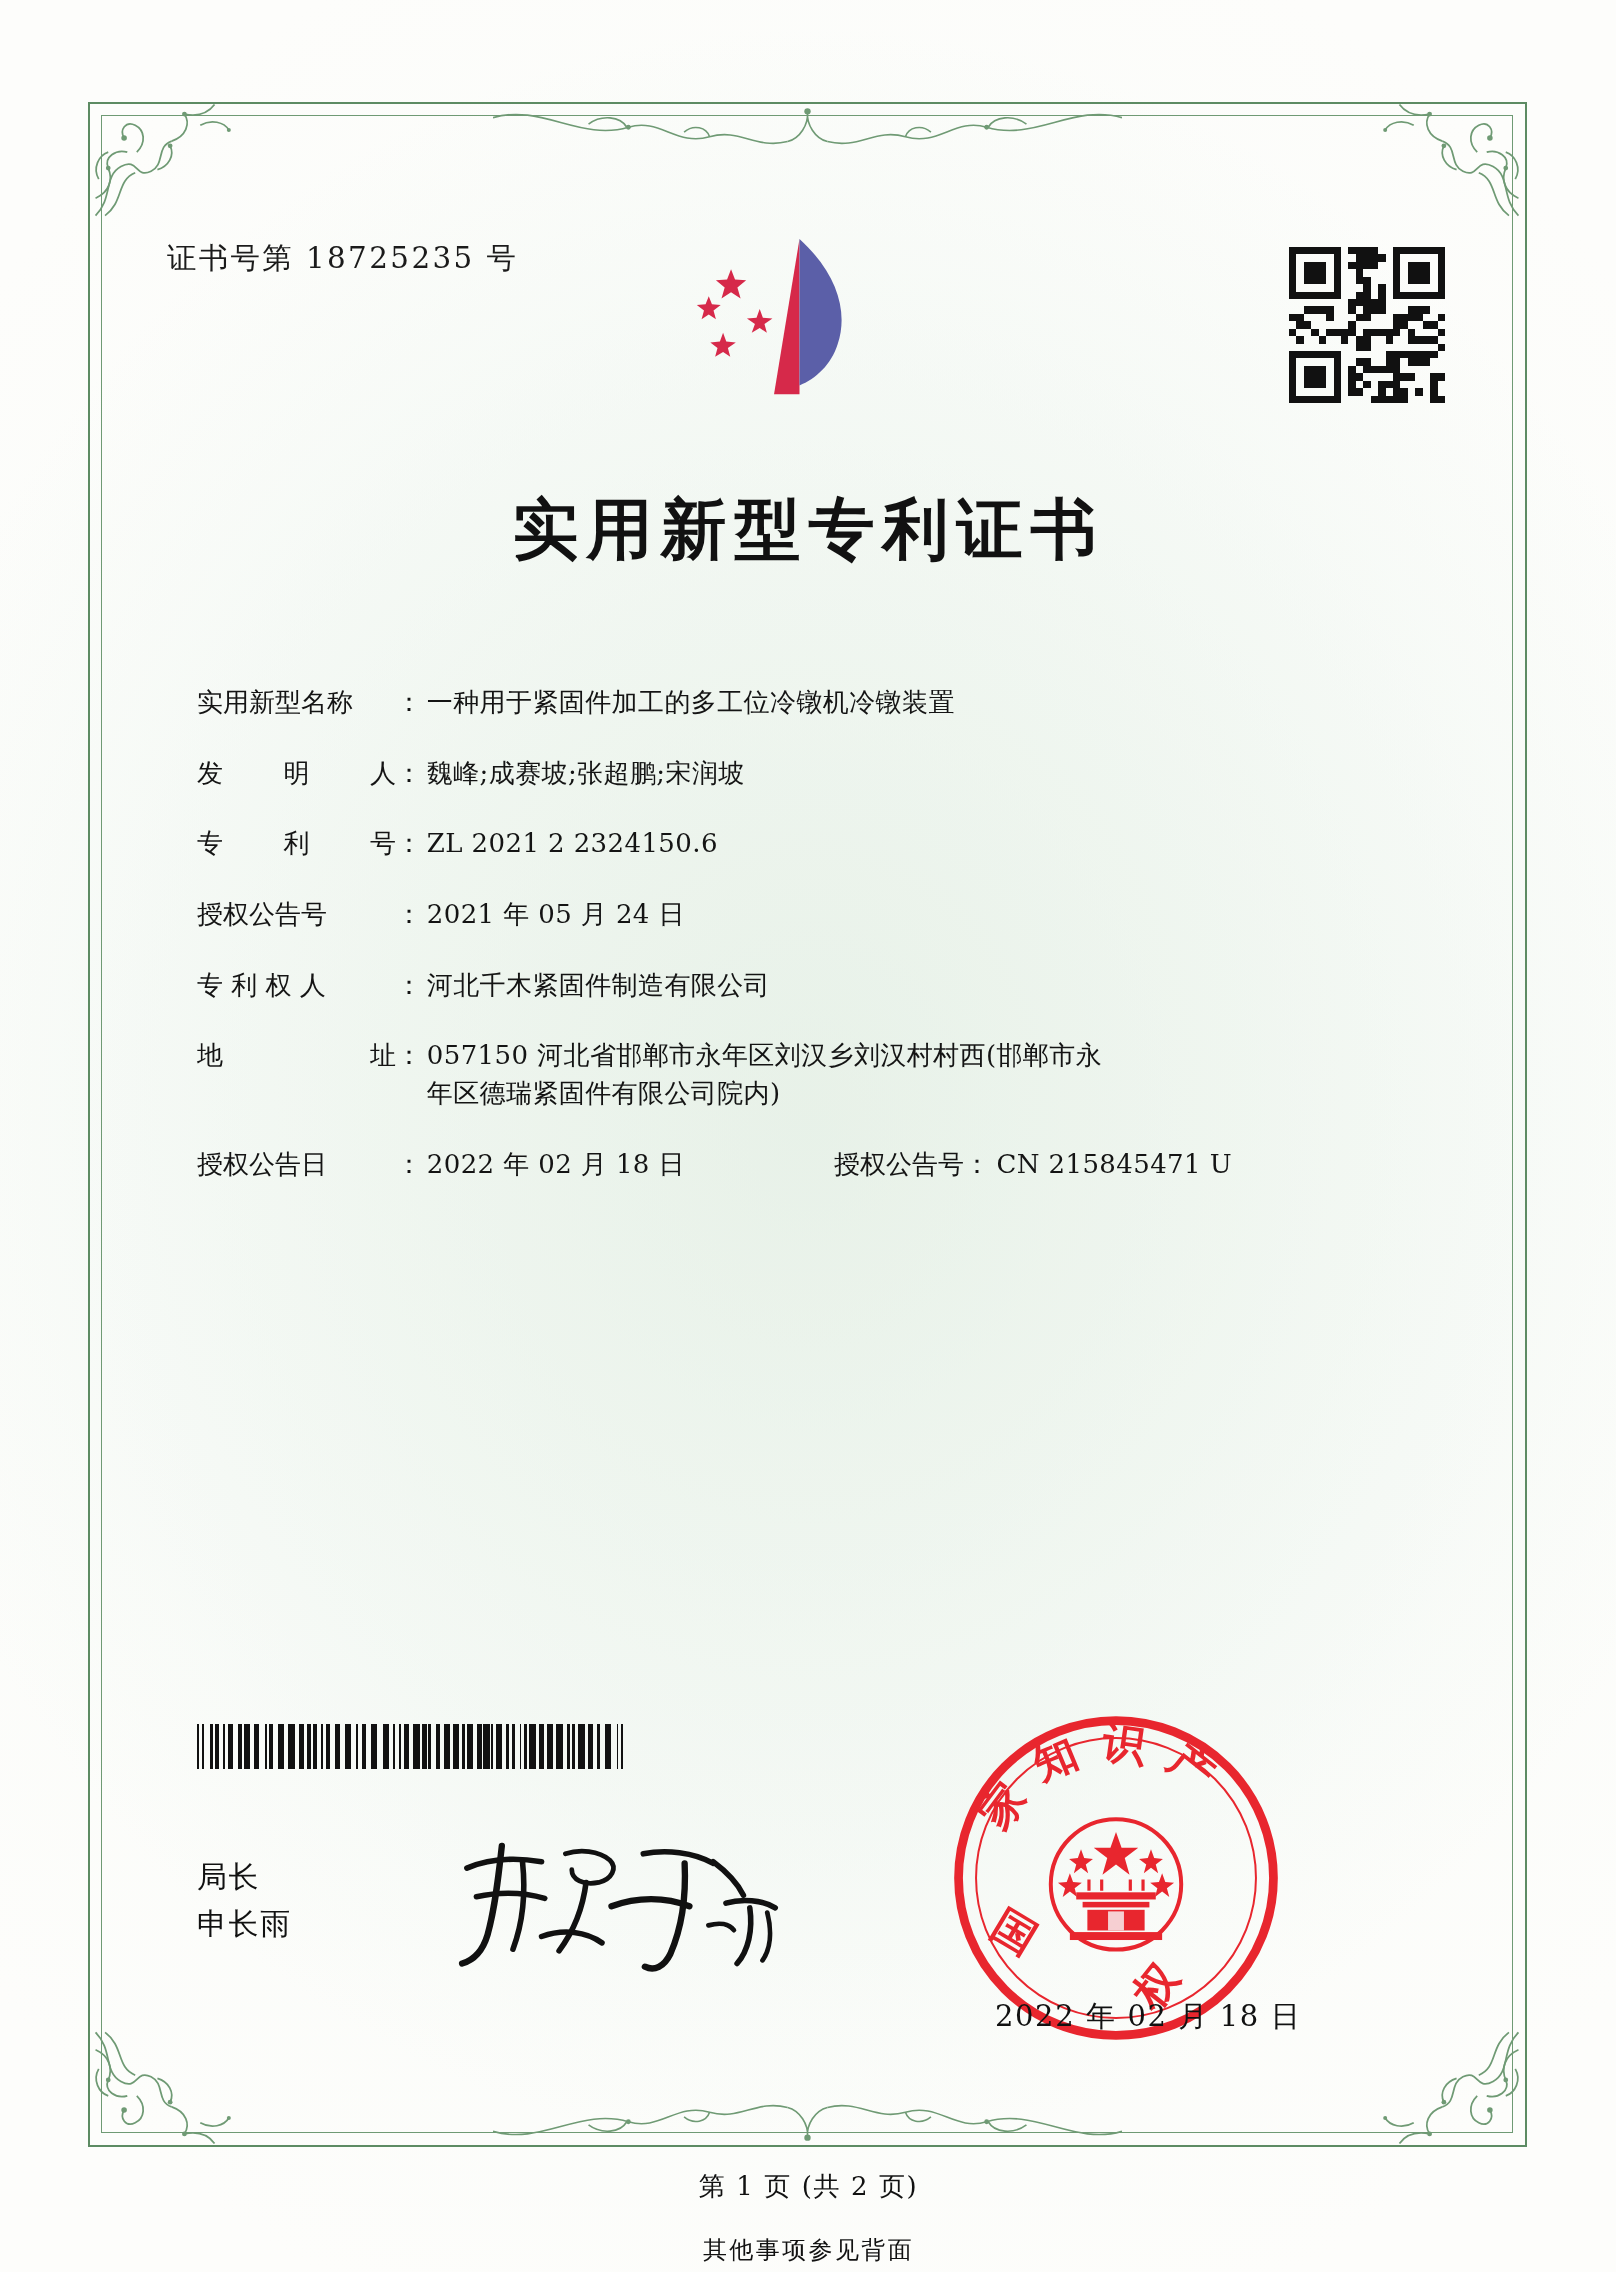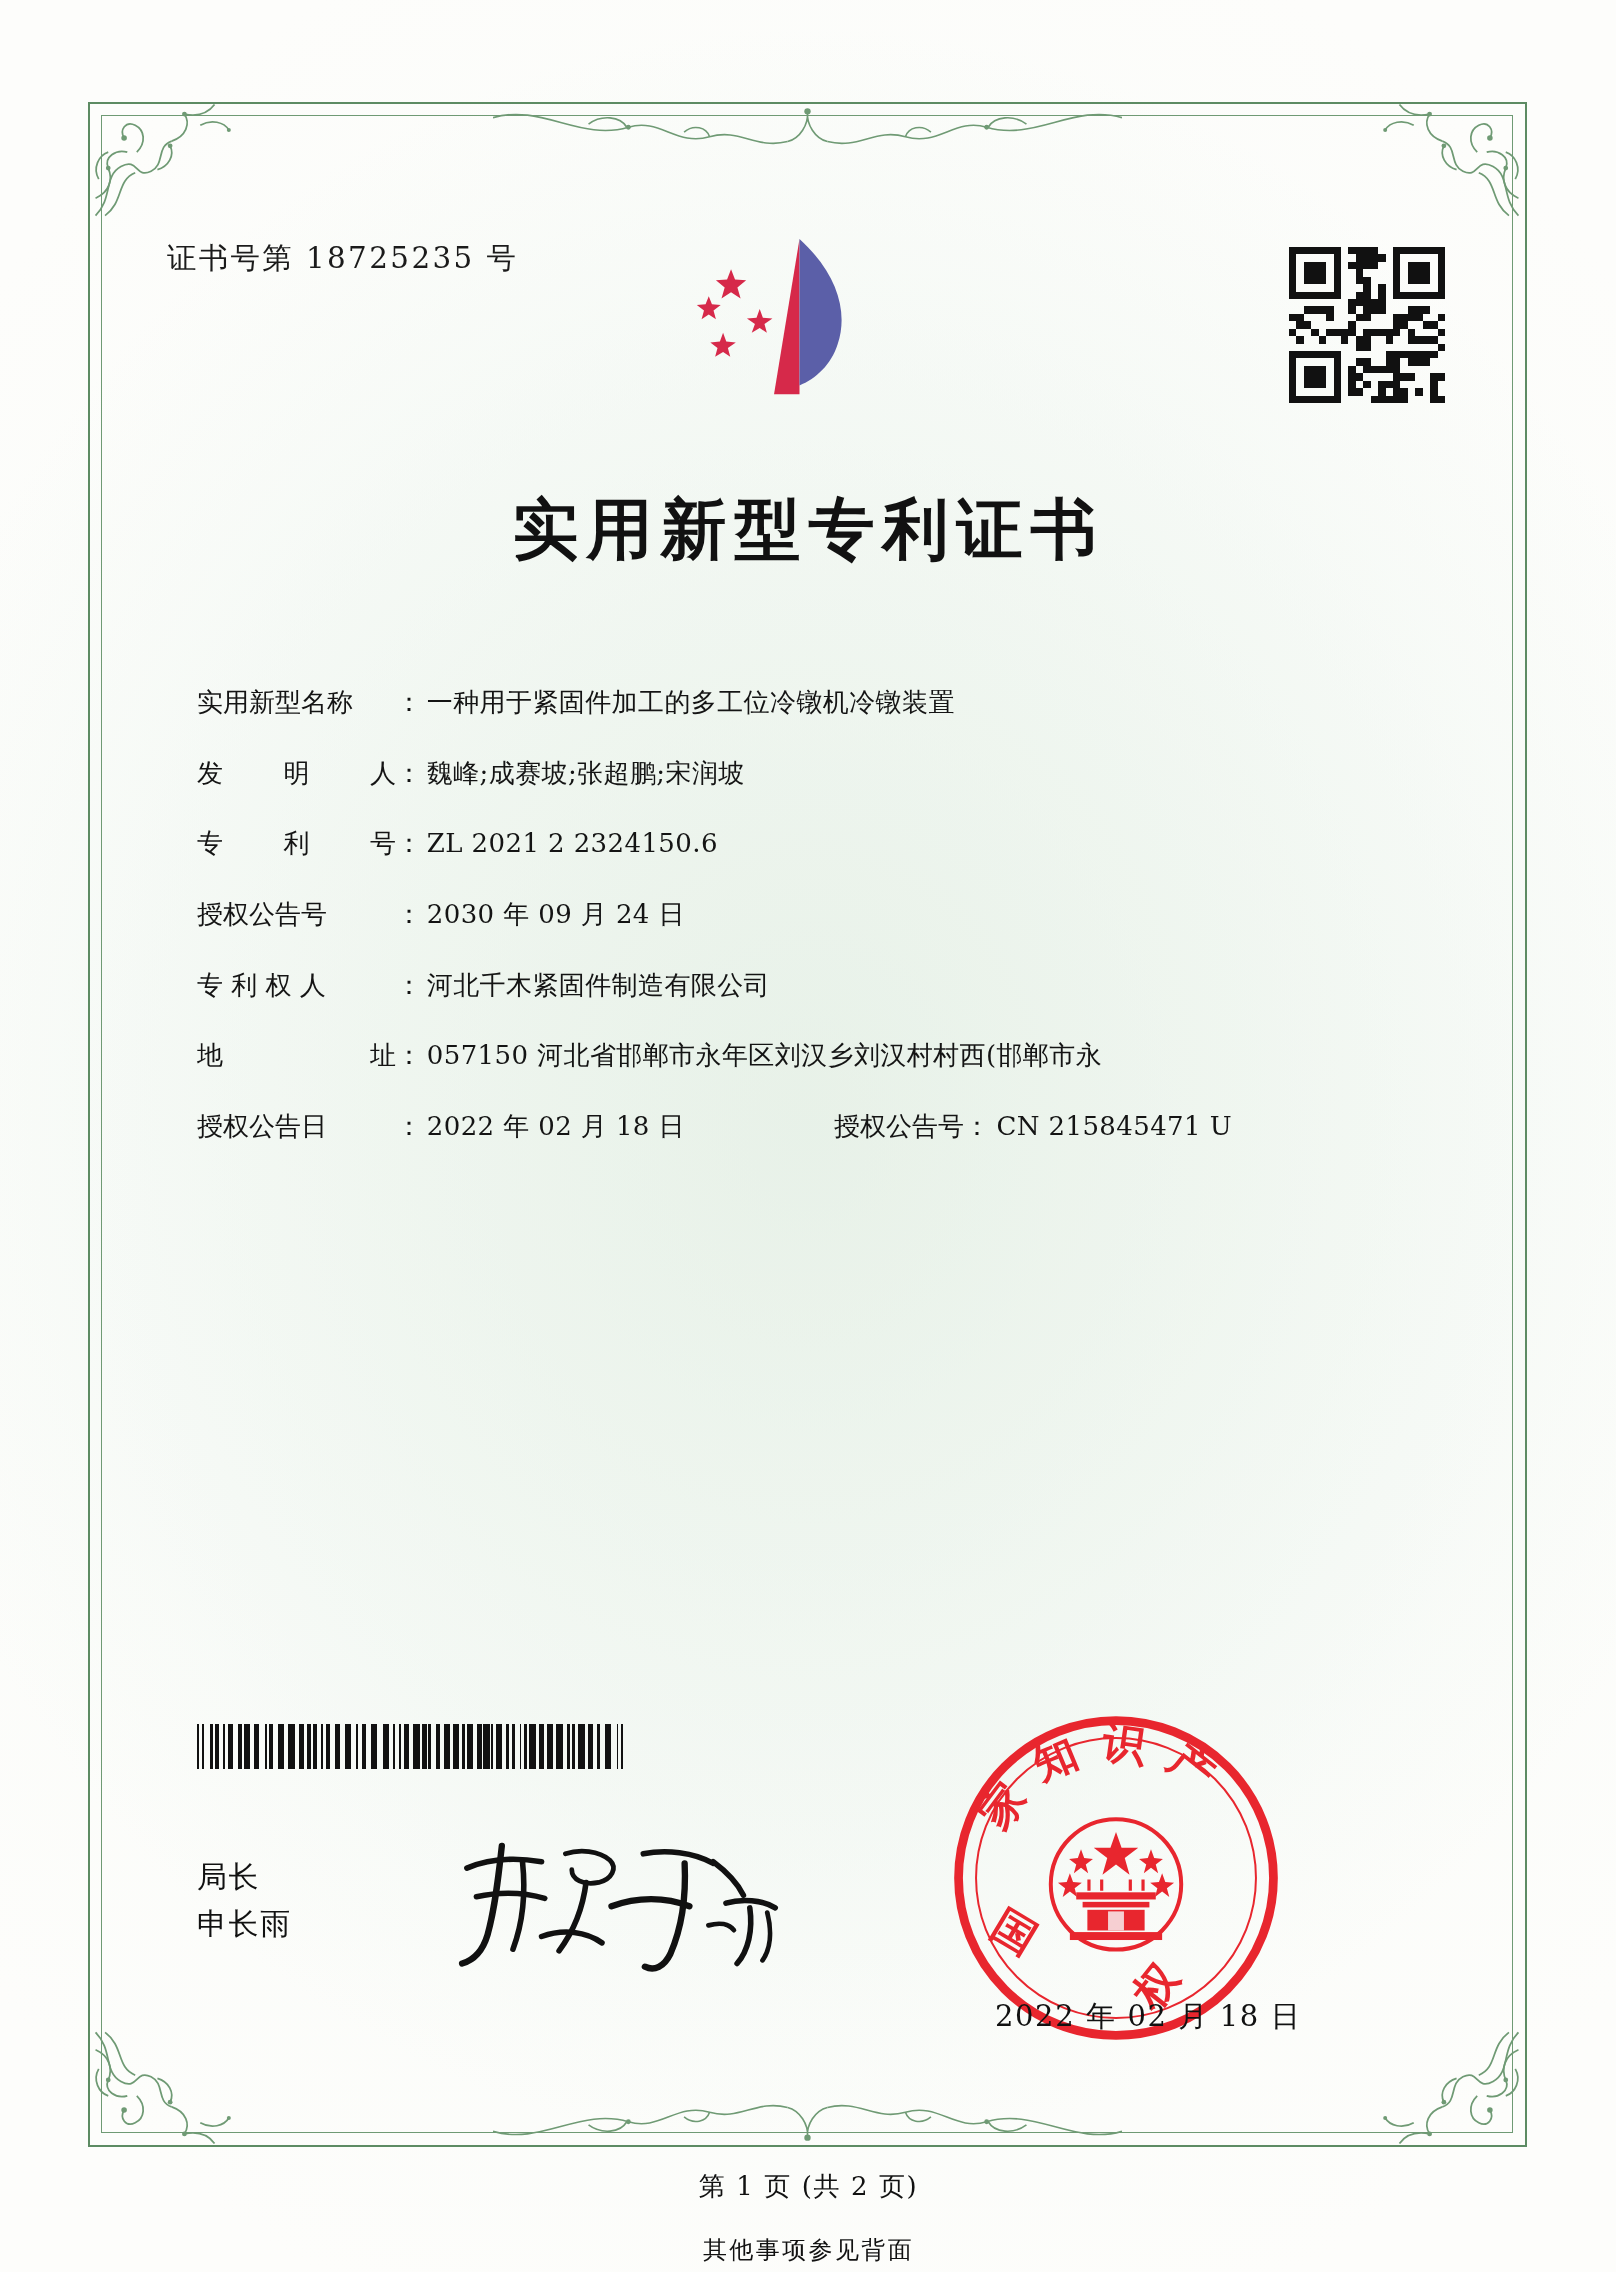--- a/index.html
+++ b/index.html
@@ -893,37 +893,38 @@
         <span>利</span>
         <span>号</span>
       </div>
       <div class="field-colon">：</div>
       <div class="field-value">ZL 2021 2 2324150.6</div>
     </div>
 
     <div class="field-row">
       <div class="field-label">授权公告号</div>
       <div class="field-colon">：</div>
-      <div class="field-value">2030 年 09 月 24 日</div>
+      <div class="field-value">2021 年 05 月 24 日</div>
     </div>
 
     <div class="field-row">
       <div class="field-label">专 利 权 人</div>
       <div class="field-colon">：</div>
       <div class="field-value">河北千木紧固件制造有限公司</div>
     </div>
 
     <div class="field-row">
       <div class="field-label spread">
         <span>地</span>
         <span>址</span>
       </div>
       <div class="field-colon">：</div>
       <div class="field-value">
         <span>057150 河北省邯郸市永年区刘汉乡刘汉村村西(邯郸市永</span>
+        <span class="line2">年区德瑞紧固件有限公司院内)</span>
       </div>
     </div>
 
     <div class="field-row dual">
       <div class="left-part">
         <div class="field-label">授权公告日</div>
         <div class="field-colon">：</div>
         <div class="field-value">2022 年 02 月 18 日</div>
       </div>
       <div class="right-part">

